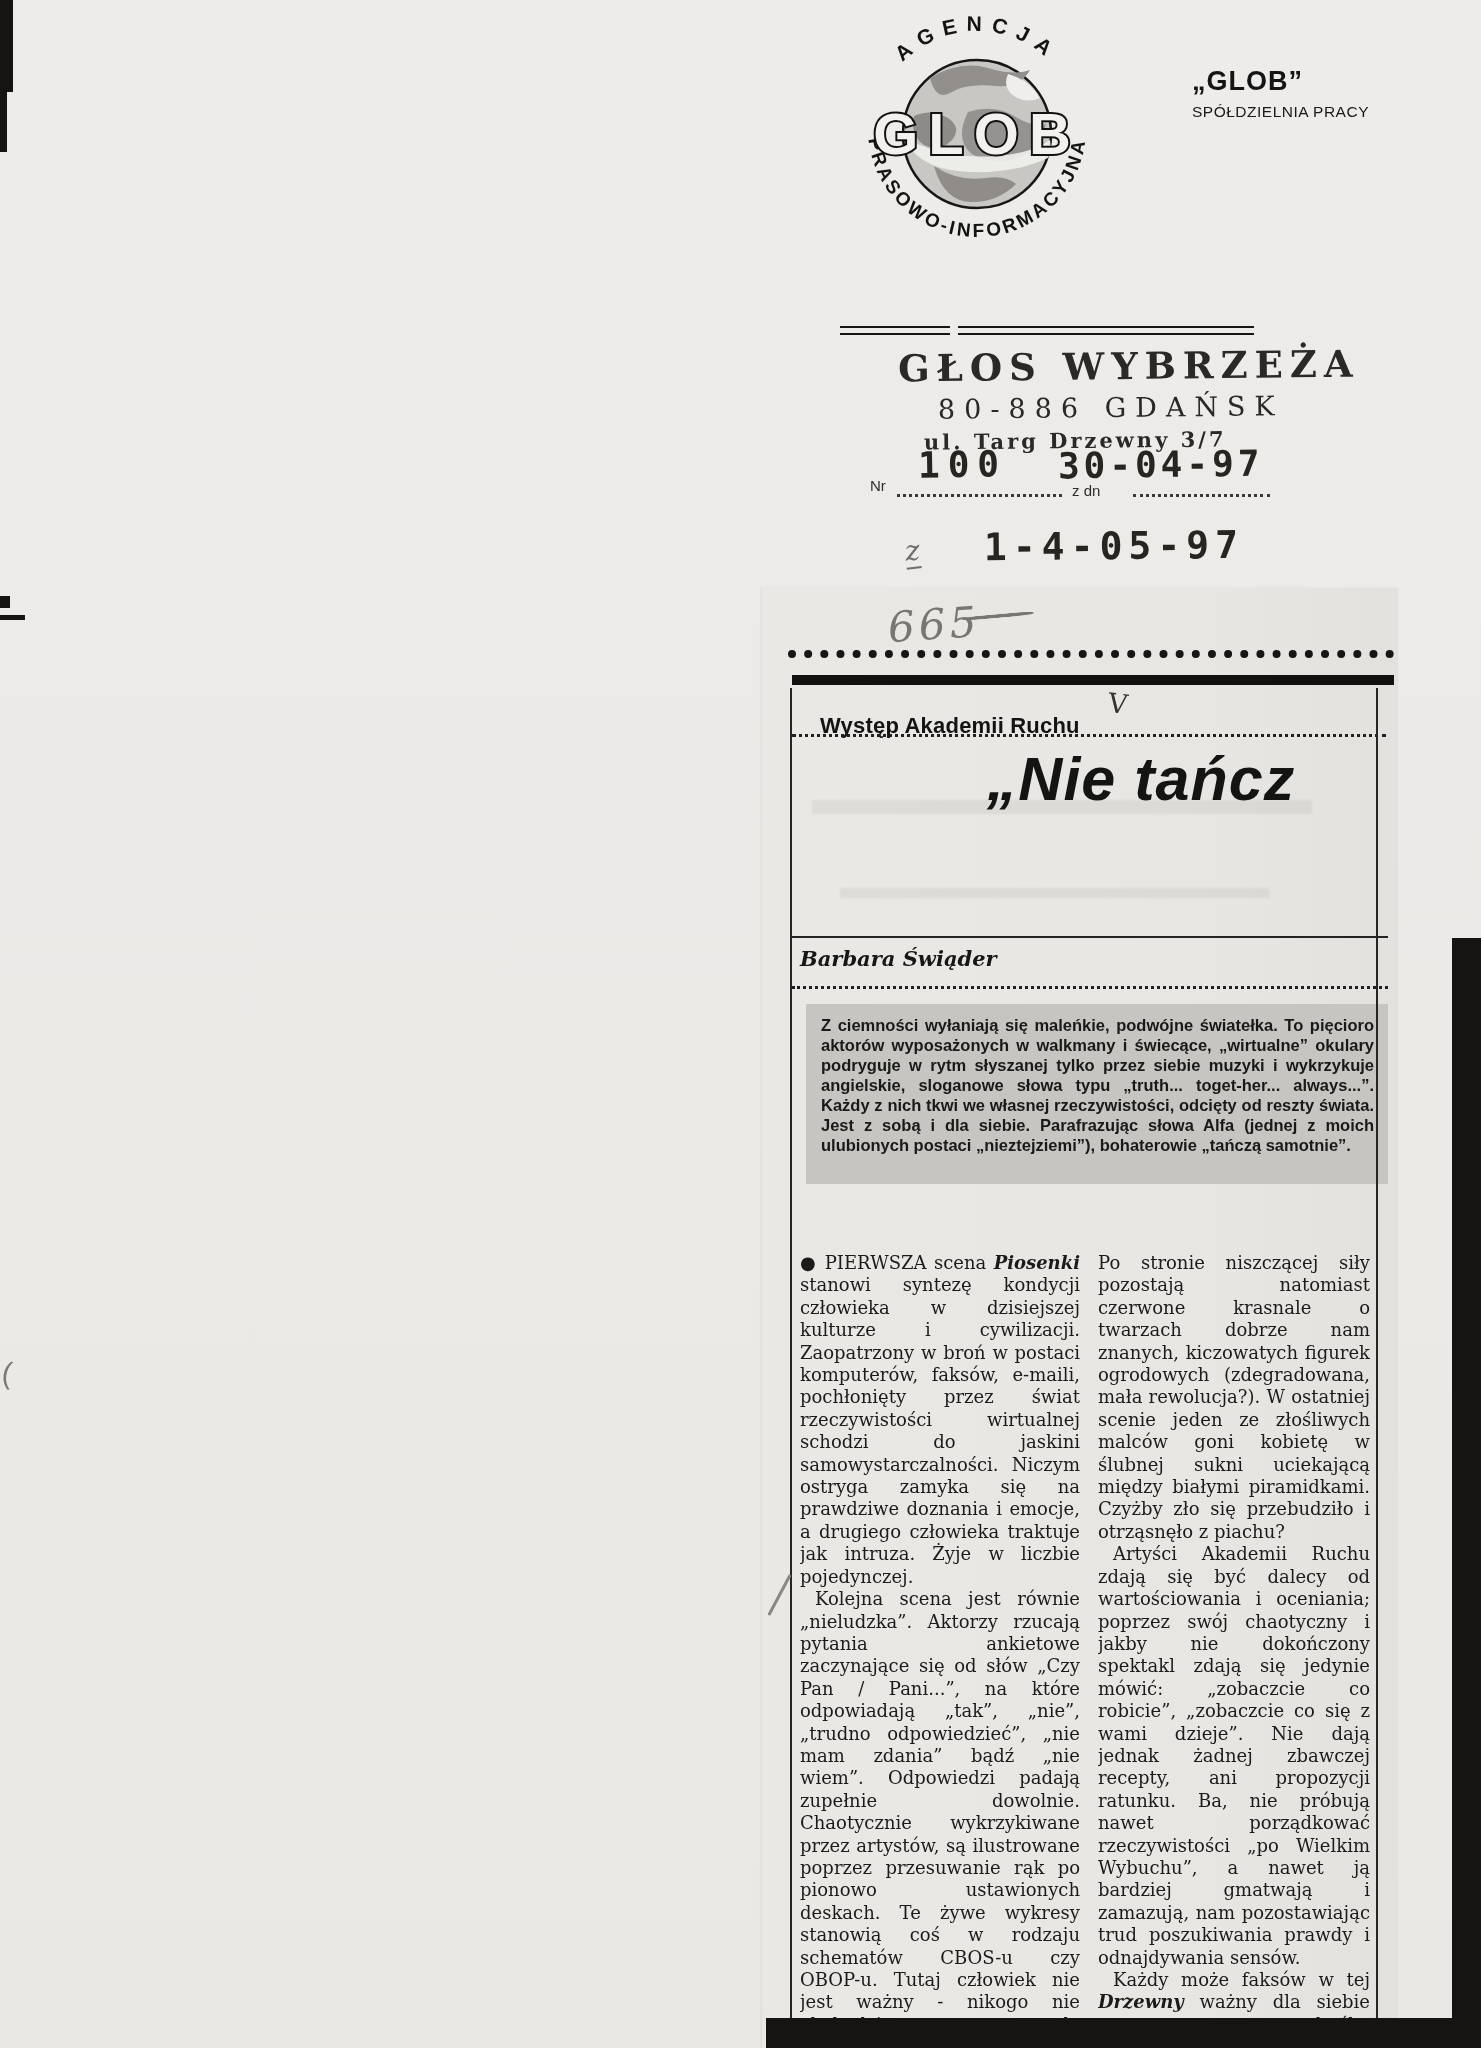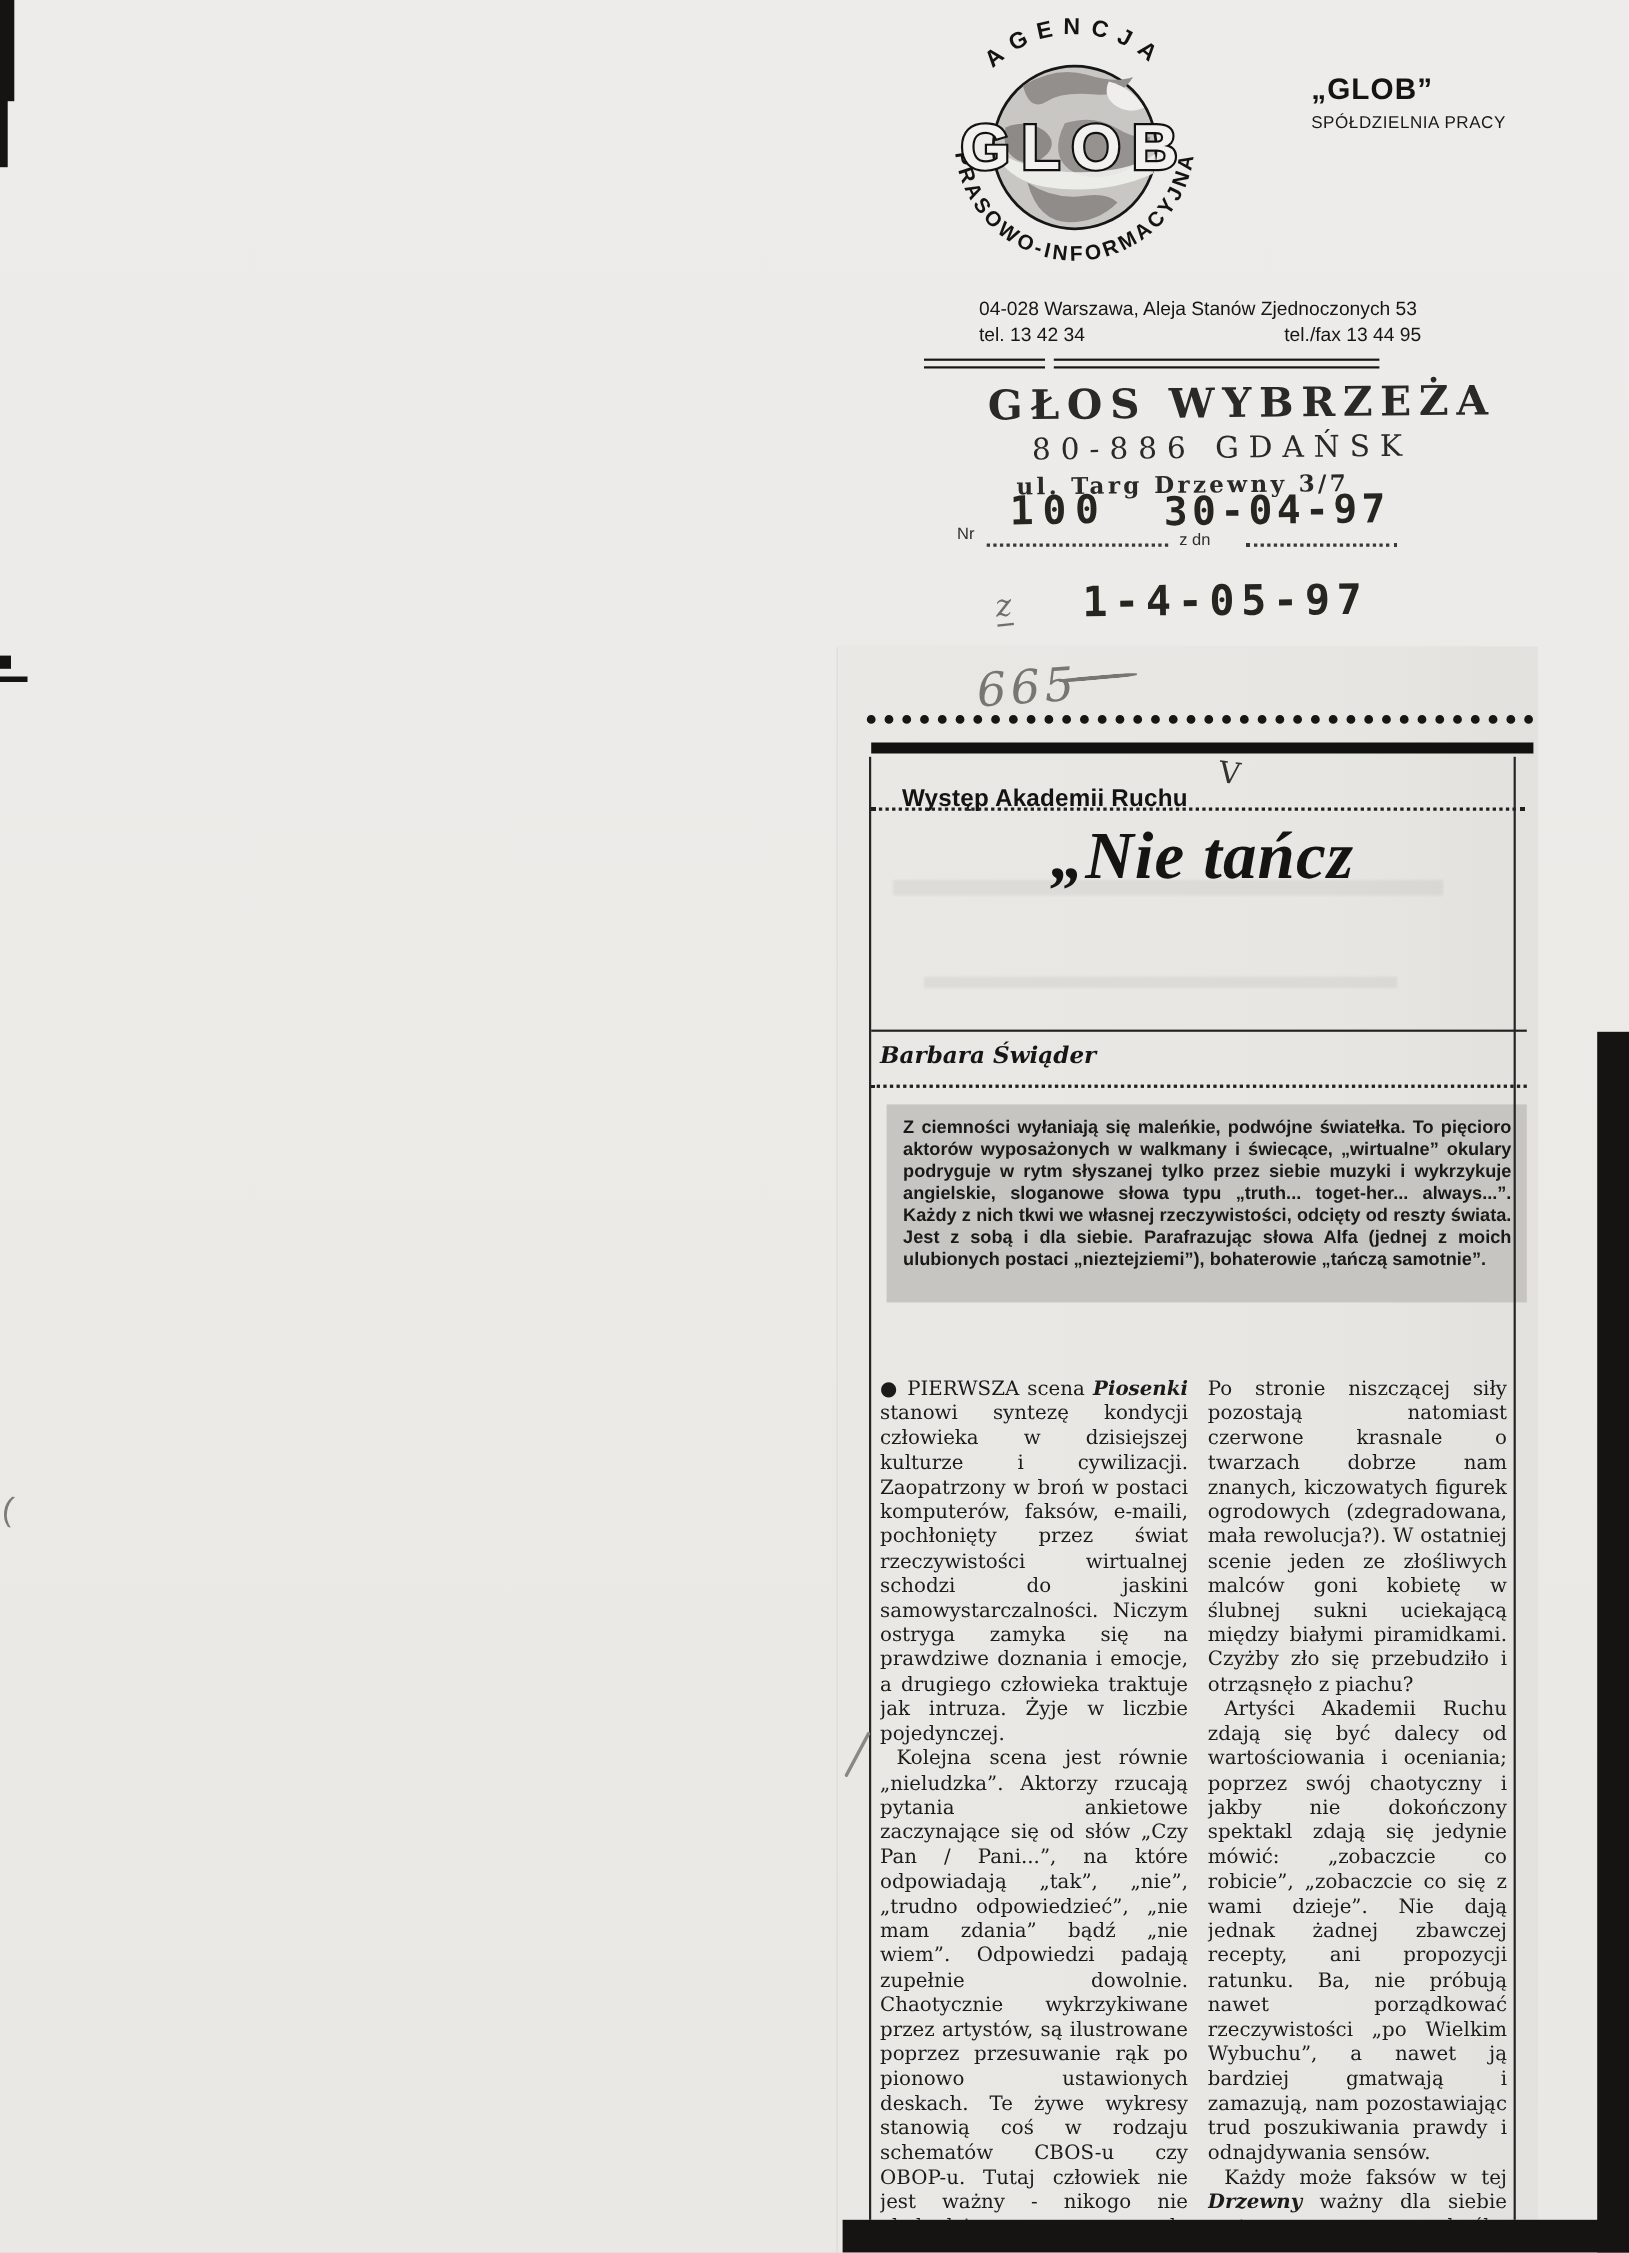--- a/index.html
+++ b/index.html
@@ -32,22 +32,22 @@
   .small-label{font-size:15px;color:#2e2d2b;}
 
   
   #clipping{background:linear-gradient(90deg,#eae8e4 0%,#e8e6e2 70%,#e3e1dd 100%);
     box-shadow:-1px 0 2px rgba(0,0,0,0.08);}
   .dots-big{border-top:8px dotted #171614;height:0;}
   .dots-small{border-top:3px dotted #21201e;height:0;}
   #top-bar{background:#121110;}
   #kicker{font-size:22px;font-weight:bold;letter-spacing:0.2px;color:#131313;margin-top:19px;}
   #check{font-family:"DejaVu Serif",serif;font-size:27px;color:#33322f;transform:rotate(7deg);}
-  .headline{font-family:Liberation Serif, serif;font-style:italic;font-weight:bold;
-    font-size:61px;letter-spacing:1px;color:#141413;width:600px;text-align:center;white-space:nowrap;}
+  .headline{font-family:Liberation Sans, sans-serif;font-style:italic;font-weight:bold;
+    font-size:61px;letter-spacing:1px;color:#141413;width:600px;text-align:center;white-space:nowrap;padding-left:48px;}
   .smudge{background:rgba(40,38,35,0.06);filter:blur(1px);}
   #byline{font-family:"DejaVu Serif",serif;font-style:italic;font-weight:bold;font-size:21px;color:#161616;text-align:center;}
   .thin-rule{background:#242321;}
   #lead-box{background:#c7c5c1;padding:11px 14px 9px 15px;font-size:16.5px;font-weight:bold;
     line-height:20px;text-align:justify;color:#191917;width:553px;height:160px;overflow:hidden;}
   .bodycol{font-family:"DejaVu Serif",serif;font-size:18px;line-height:22.4px;
     text-align:justify;color:#1c1b1a;overflow:hidden;}
   .bodycol p{margin:0;}
   .bodycol p.indent{text-indent:15px;}
   .bi{font-weight:bold;font-style:italic;}
@@ -94,27 +94,20 @@
     </text>
 
     <text x="139" y="138" text-anchor="middle" font-family="Liberation Sans, sans-serif" font-size="58" font-weight="bold" letter-spacing="10" fill="#f2f1ef" stroke="#111111" stroke-width="4" paint-order="stroke">GLOB</text>
   </svg>
 
   <div class="abs" style="left:1150px;top:66px;margin-left:42px;">
     <div id="glob-title">„GLOB”</div>
     <div id="glob-sub">SPÓŁDZIELNIA PRACY</div>
   </div>
 
-  <div class="abs" id="addr" style="left:890px;top:270px;">
-    <div>04-028 Warszawa, Aleja Stanów Zjednoczonych 53</div>
-    <div id="addr-row2">
-      <span>tel. 13 42 34</span>
-      <span>tel./fax 13 44 95</span>
-    </div>
-  </div>
 
   <div class="abs dbl-rule" style="left:840px;top:326px;width:110px;"></div>
   <div class="abs dbl-rule" style="left:958px;top:326px;width:296px;"></div>
 
   <div class="abs stamp" id="stamp-1" style="left:898px;top:344px;">GŁOS WYBRZEŻA</div>
   <div class="abs stamp" id="stamp-2" style="left:938px;top:392px;">80-886 GDAŃSK</div>
   <div class="abs stamp" id="stamp-3" style="left:924px;top:428px;">ul. Targ Drzewny 3/7</div>
 
   <div class="abs small-label" style="left:870px;top:477px;">Nr</div>
   <div class="abs leader" style="left:897px;top:494px;width:165px;"></div>

